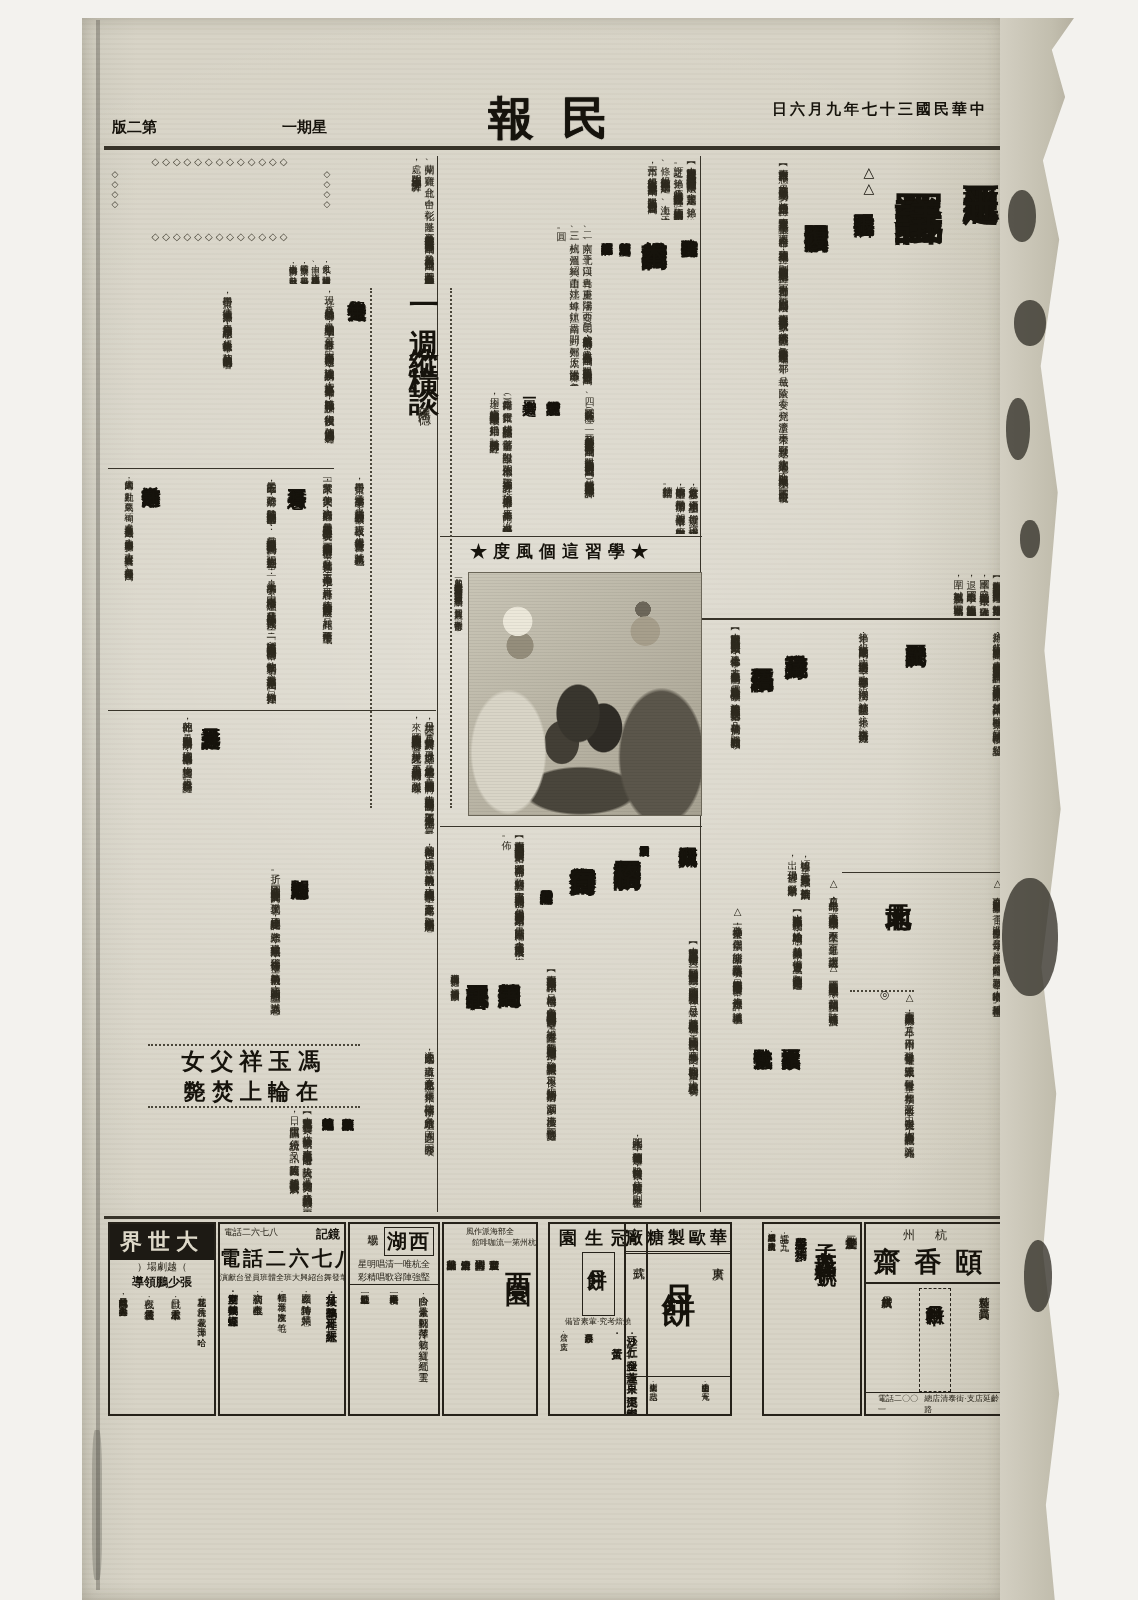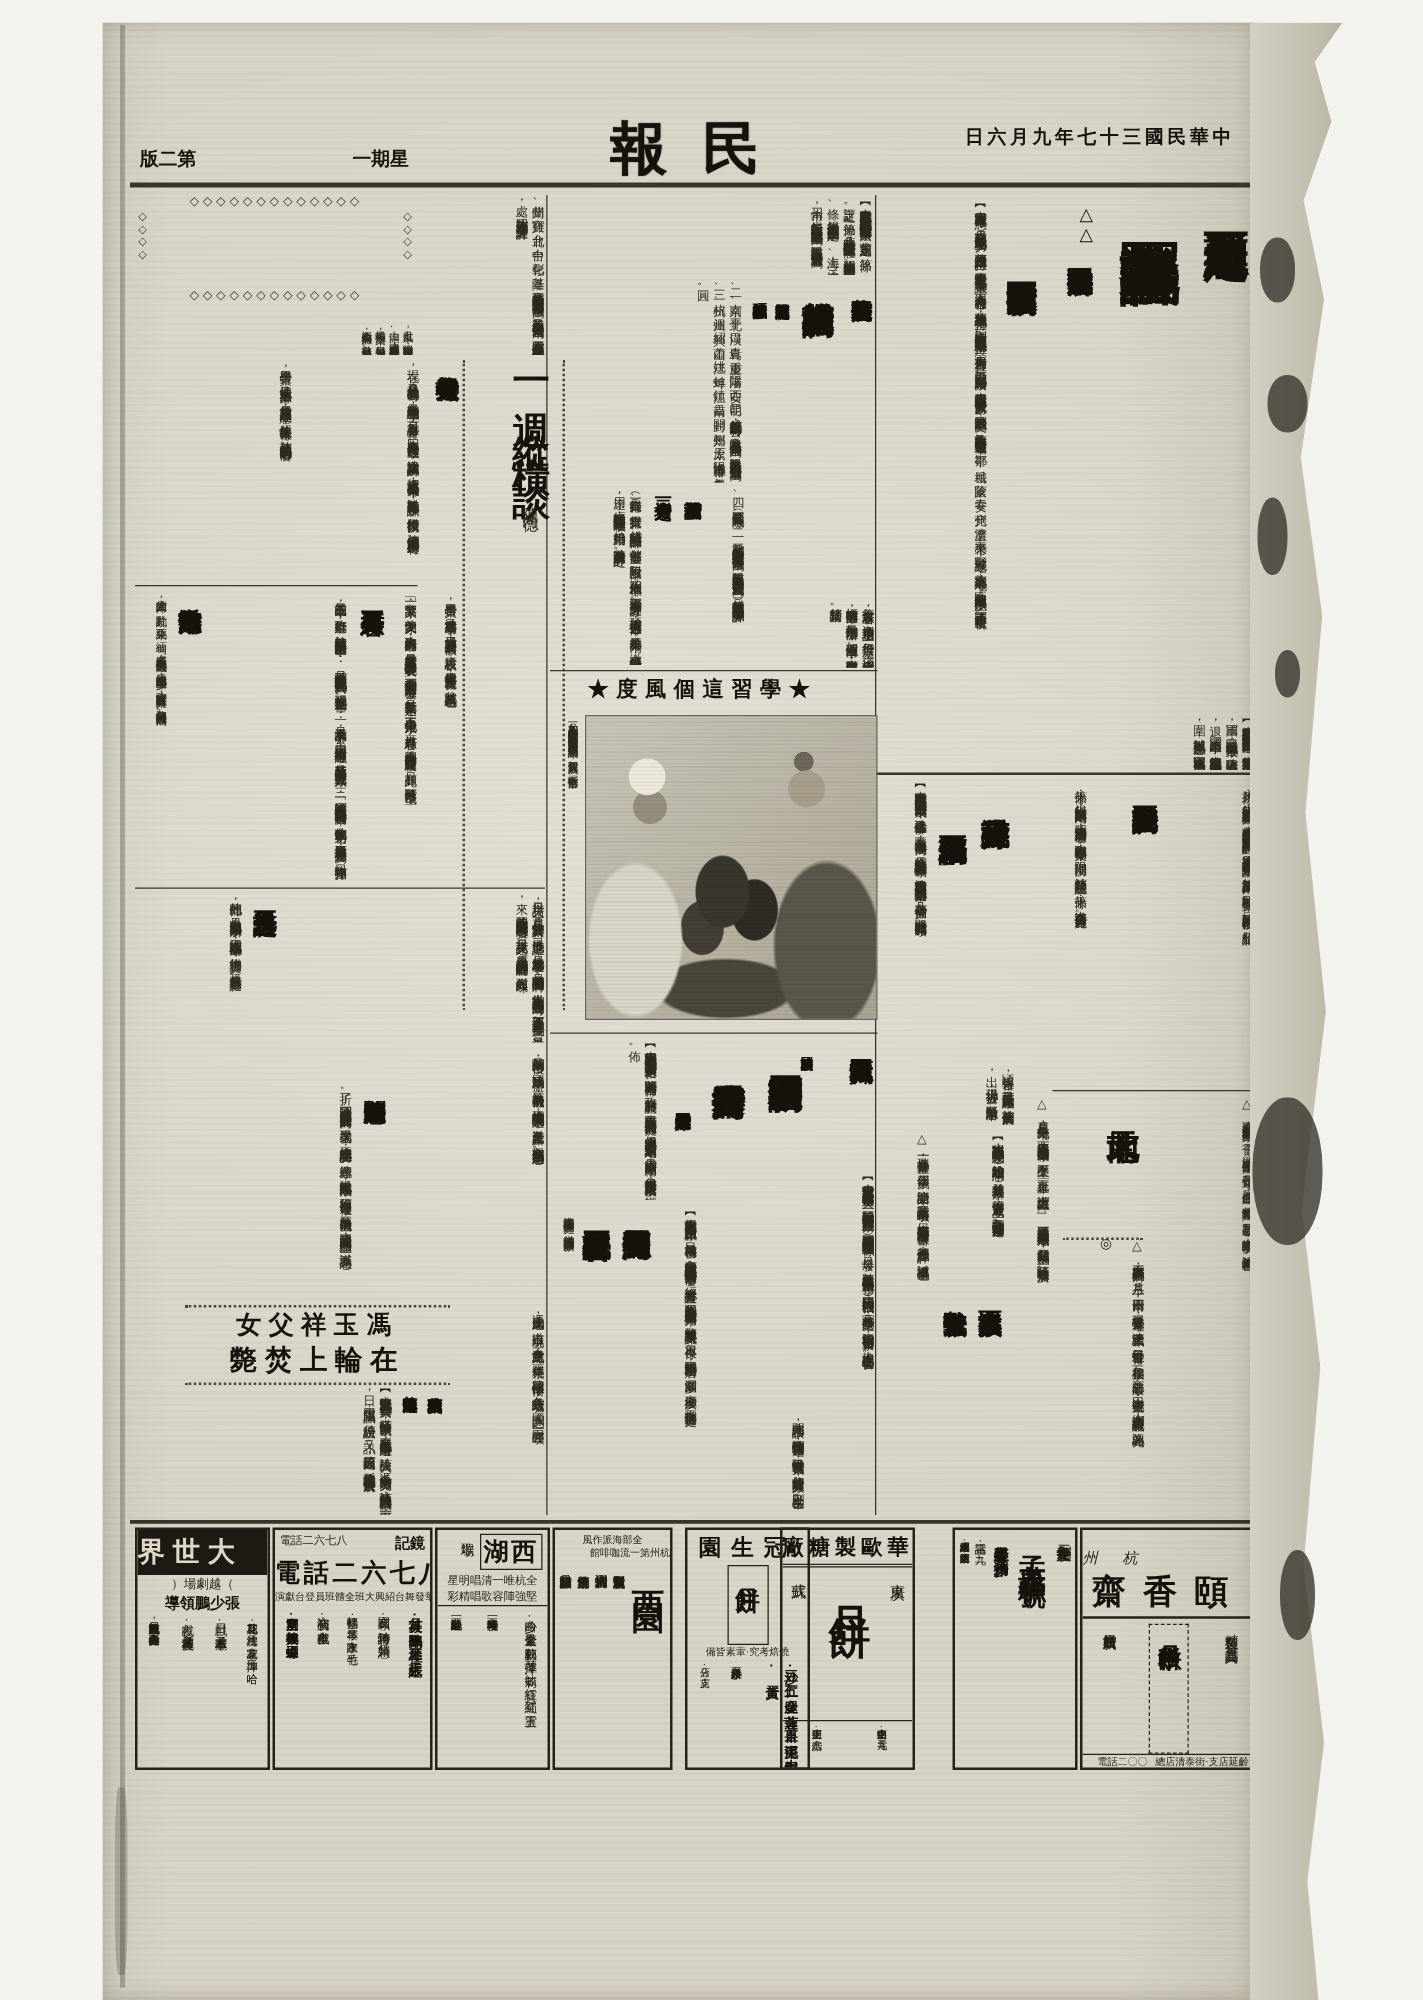--- a/index.html
+++ b/index.html
@@ -149,30 +149,30 @@
   <div class="b v tx" style="left:110px;top:472px;width:24px;height:232px;font-size:9px;">廣大的南洋，一片動亂。馬來亞、緬甸、暹羅各地排華之風甚熾，僑胞生命財產朝不保夕，政府宜速謀有效對策，勿使海外孤兒呼援無門。</div>
 
   <div class="b v hd" style="left:196px;top:714px;width:26px;height:178px;font-size:19px;line-height:1.2;">日丹諾夫死之謎</div>
   <div class="b v tx" style="left:226px;top:714px;width:210px;height:120px;">日丹諾夫，八月三十一日猝亡於莫斯科，已成世界之謎。他是史達林的左右手，是蘇聯在國際間的健將，當世人對史達林的健康發生疑問時，便少不了要對他來一番推測。最近一月來，美國的輿論突傳莫斯科政局或將有變，日丹諾夫之死，是否與克里姆林宮的暗潮有關，頗耐人尋味。</div>
   <div class="b v tx" style="left:110px;top:714px;width:84px;height:148px;">他的猝死，是主戰派與主和派鬥爭所致，抑或純因心臟病致命，均無從證實，恐將永為世界之謎。</div>
   <div class="b v hd" style="left:286px;top:866px;width:24px;height:172px;font-size:18px;line-height:1.2;">為法短命內閣悲</div>
   <div class="b v tx" style="left:110px;top:866px;width:172px;height:176px;">折了。法國剛成立一個月的社會黨舒曼內閣，現在又倒了。總統再度委託組閣，總難產，社會黨現在無法組閣，徐福爾去命運裡，第三勢力危機四伏，法國政局短命內閣相繼，誠堪為之一悲。</div>
   <div class="b v tx" style="left:312px;top:838px;width:124px;height:204px;">舒曼內閣倒台後，法國政局動盪，第三勢力危機四伏，總統再度物色組閣人選，難產之象已露，觀察家咸為法國前途悲焉。</div>
 
   <div class="b" style="left:148px;top:1044px;width:212px;height:60px;border-top:2px dotted #4a463a;border-bottom:2px dotted #4a463a;text-align:center;">
-    <div class="rl hd" style="font-size:20px;letter-spacing:6px;">女父祥玉馮</div>
+    <div class="rl hd" style="font-size:23px;letter-spacing:6px;">女父祥玉馮</div>
     <div class="rl hd" style="font-size:22px;letter-spacing:6px;">斃焚上輪在</div>
   </div>
   <div class="b v hd" style="left:338px;top:1108px;width:18px;height:104px;font-size:12px;">頗華大號由美駛蘇</div>
   <div class="b v hd" style="left:318px;top:1108px;width:18px;height:104px;font-size:12px;">敖德薩港中途起火</div>
   <div class="b v tx" style="left:110px;top:1108px;width:204px;height:104px;">【中央社莫斯科五日電】馮玉祥偕其女，搭蘇輪「頗華大」號，東航至黑海敖德薩港附近，該輪失火，馮氏父女均遭焚斃。該輪係於八月初自紐約啟程，出事日期一說九月一日，因電訊阻隔，傳說紛紜。又訊：該輪起火原因，係輪上所載電影片不慎失火所致云。</div>
   <div class="b v tx" style="left:362px;top:1044px;width:74px;height:166px;">馮氏此次返國，道出蘇境，不意竟遭此難，噩耗傳來，故舊同深悼惜，各方唁電紛馳，國人聞之，亦同聲一嘆。</div>
 
   <div class="ad" style="left:108px;top:1222px;width:104px;height:190px;">
-    <div class="inv rl adname" style="font-size:22px;text-align:left;letter-spacing:6px;padding:3px 0;">界世大</div>
+    <div class="inv rl adname" style="font-size:22px;text-align:center;letter-spacing:6px;padding:3px 0;">界世大</div>
     <div class="rl" style="font-size:10px;text-align:center;">）場劇越（</div>
     <div class="rl hd" style="font-size:12px;text-align:center;">導領鵬少張</div>
     <div style="display:flex;justify-content:space-around;height:106px;">
       <div class="v" style="font-size:9px;height:100px;">本院演員於此日戲出，各界人士由工會勸募。</div>
       <div class="v" style="font-size:10px;height:100px;">夜戲·孟麗君後傳</div>
       <div class="v" style="font-size:10px;height:100px;">日戲·十本孟麗君</div>
       <div class="v" style="font-size:9px;height:100px;">花旦花麗·沈月梅·袁家花·玉萍坤·哈哈</div>
     </div>
   </div>
 
@@ -246,21 +246,21 @@
     <div style="display:flex;justify-content:space-around;height:184px;padding-top:3px;">
       <div class="v" style="font-size:8px;height:178px;">總店紹興水澄巷·支店杭州清泰路</div>
       <div class="v" style="font-size:9px;height:178px;">電話：一九一三</div>
       <div class="v hd" style="font-size:12px;height:178px;"><span>土產聲譽</span>　<span>獨步第一</span></div>
       <div class="v adname" style="font-size:22px;height:178px;letter-spacing:4px;">孟大茂香糕號</div>
       <div class="v" style="font-size:12px;height:178px;">創立於嘉慶十二年</div>
     </div>
   </div>
 
   <div class="ad" style="left:864px;top:1222px;width:138px;height:190px;">
-    <div class="rl" style="font-size:12px;text-align:left;letter-spacing:20px;padding-top:14px;font-style:italic;">州杭</div>
+    <div class="rl" style="font-size:12px;text-align:center;letter-spacing:20px;padding-top:3px;">州杭</div>
     <div class="rl adname" style="font-size:27px;text-align:center;letter-spacing:14px;border-bottom:2px solid #26221a;padding-bottom:2px;">齋香頤</div>
     <div style="display:flex;justify-content:space-around;height:104px;padding-top:4px;">
       <div class="v" style="font-size:11px;height:98px;">新增廣式月餅</div>
       <div class="v adname" style="font-size:19px;height:98px;border:1px dashed #26221a;padding:2px;">中秋月餅</div>
       <div class="v" style="font-size:11px;height:98px;"><span>製造精良</span>　<span>品質高貴</span></div>
     </div>
     <div style="display:flex;justify-content:space-around;border-top:1px solid #26221a;padding-left:12px;">
       <span style="font-size:8px;">電話二〇〇一</span>
       <span style="font-size:8px;">總店清泰街·支店延齡路</span>
     </div>

